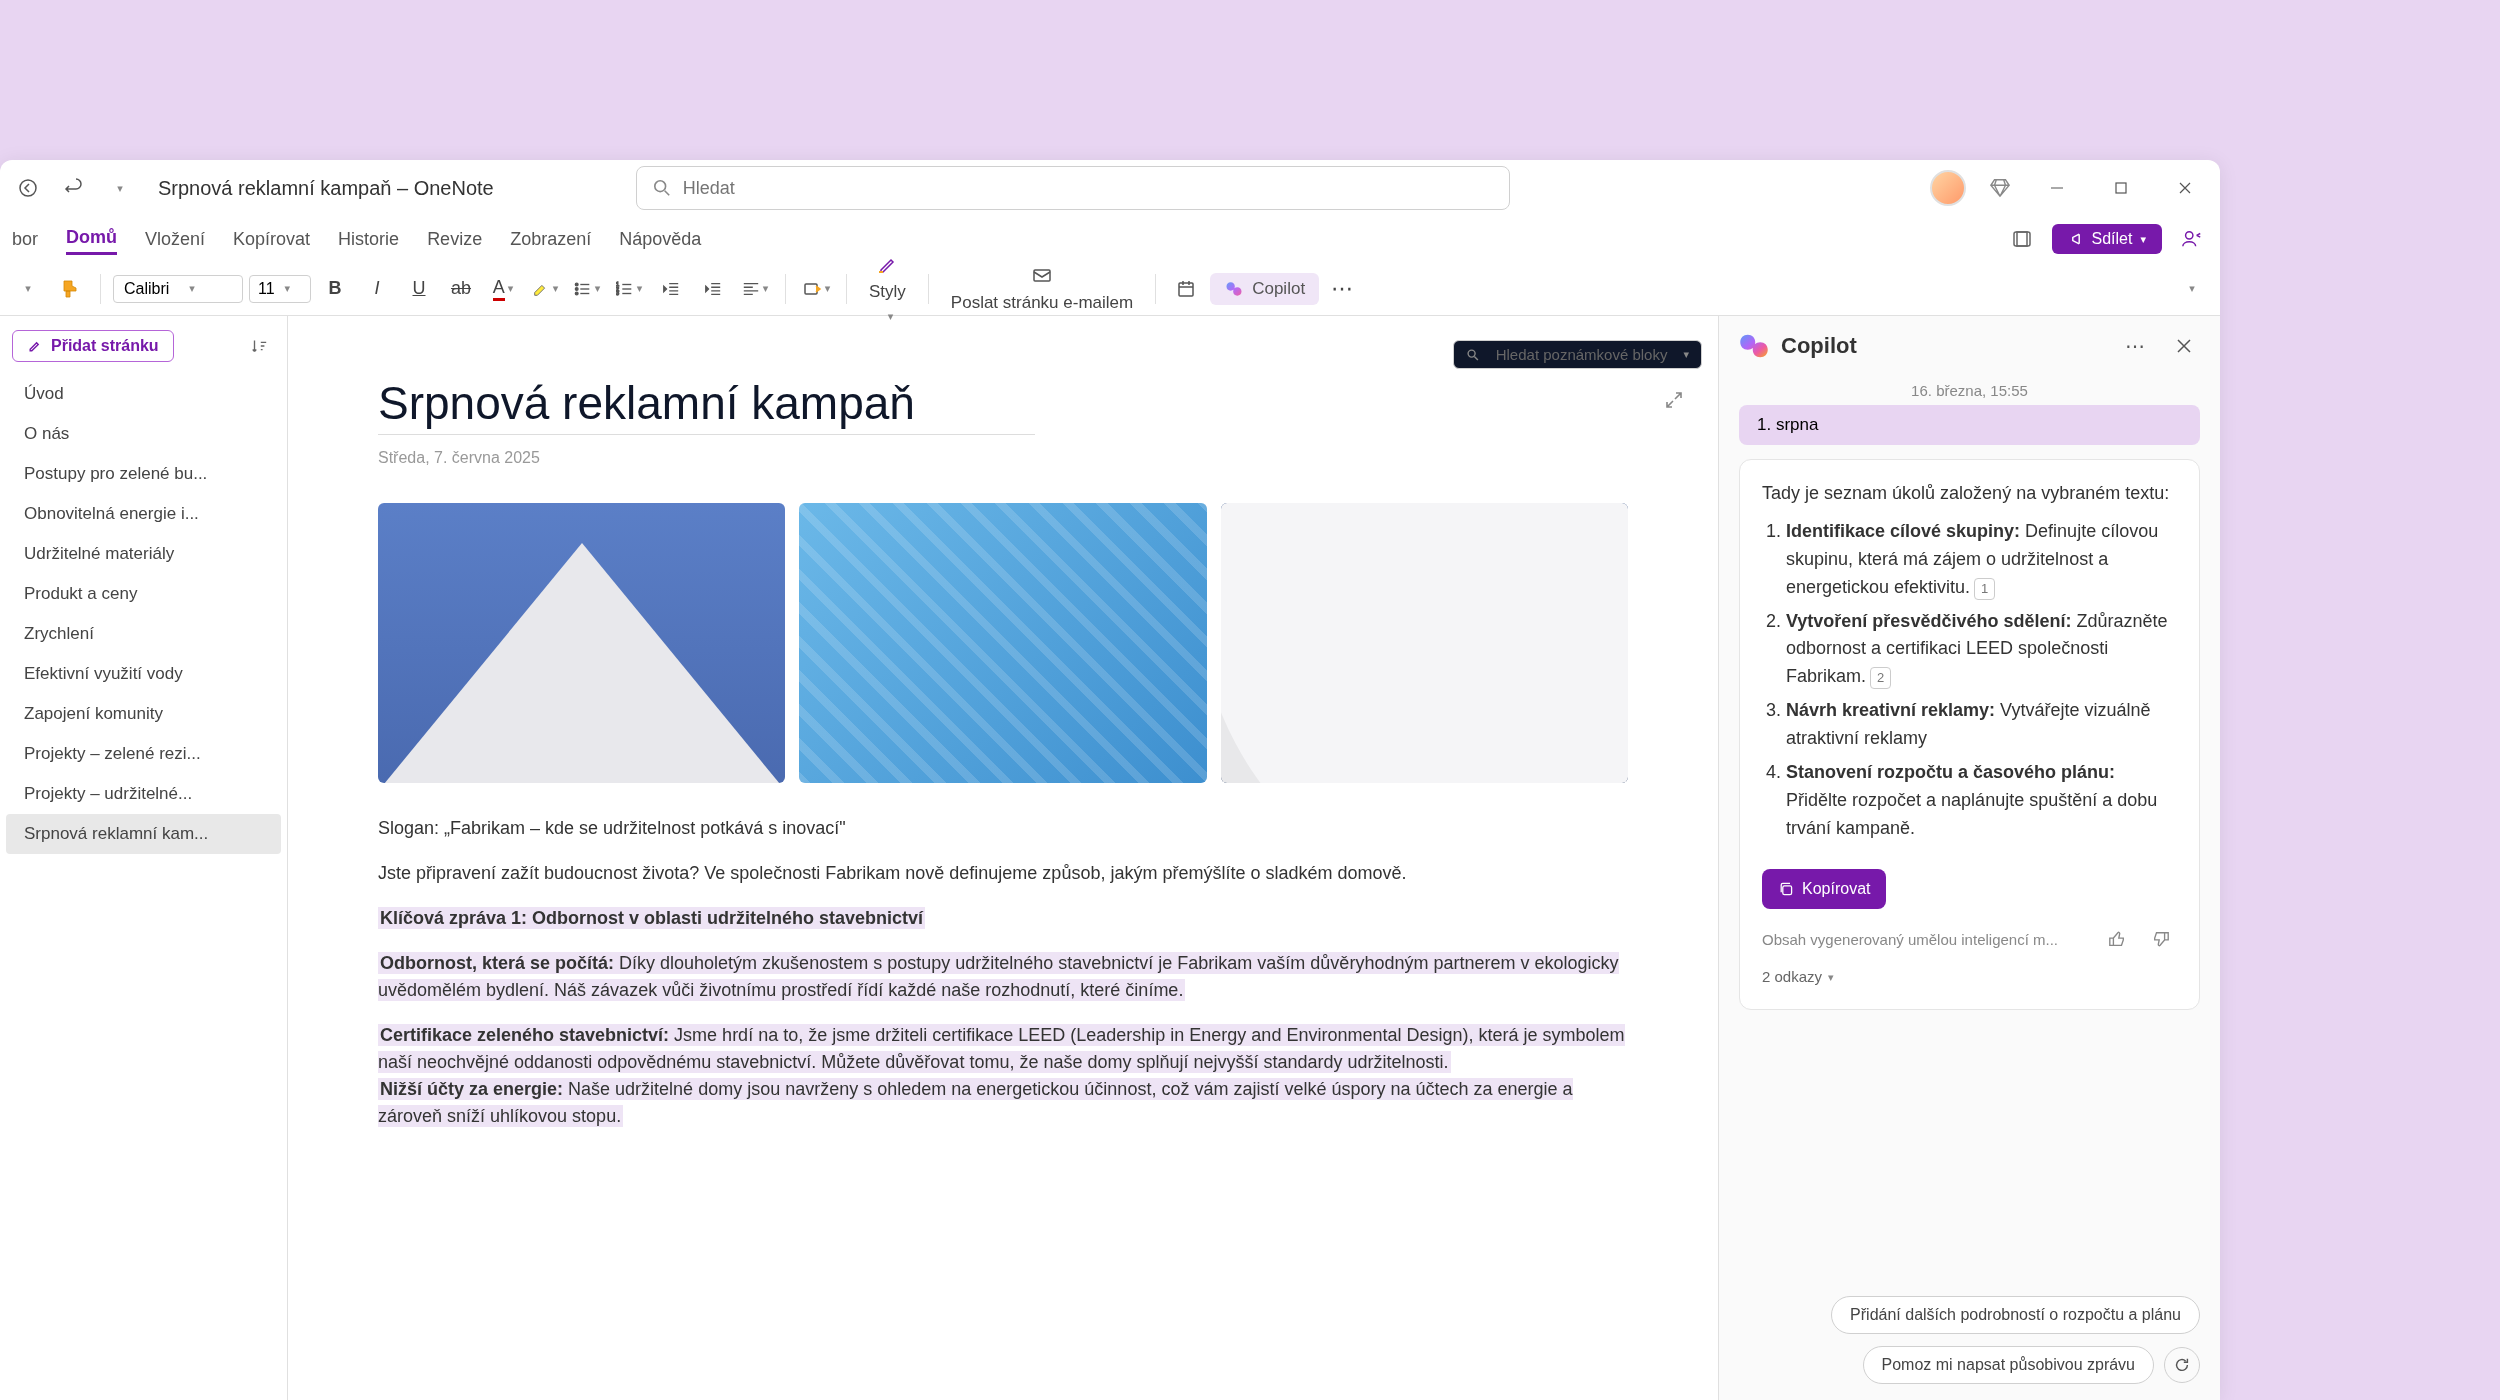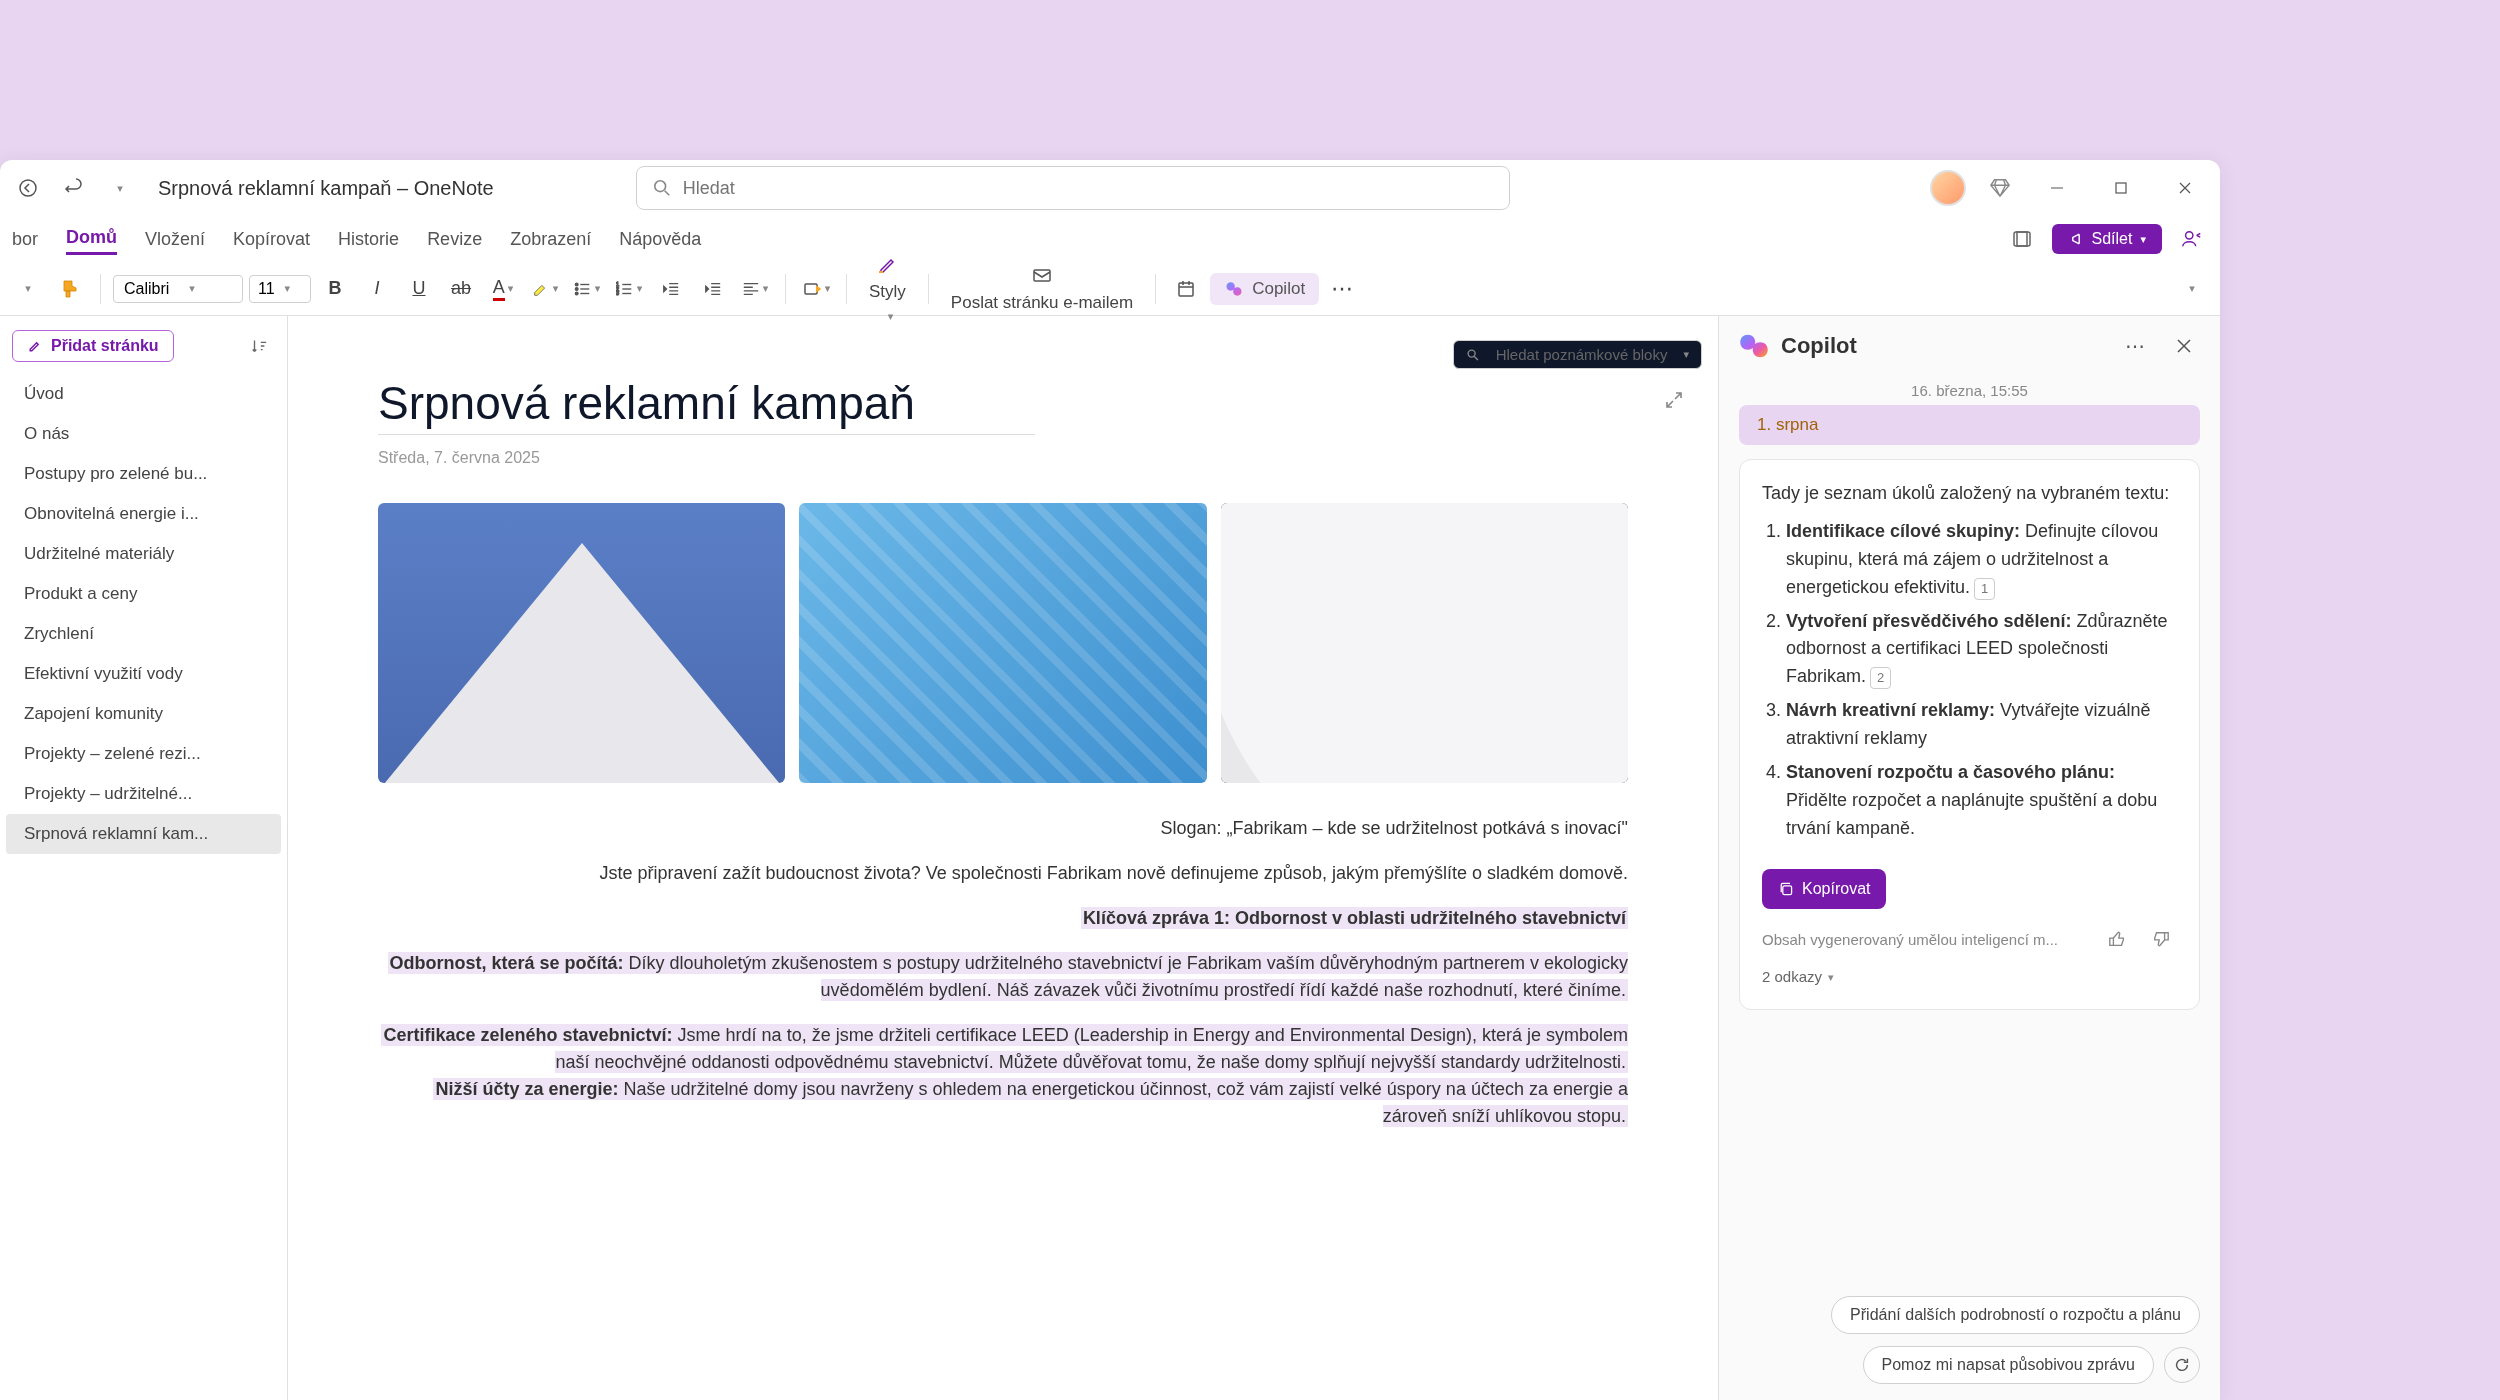--- a/index.html
+++ b/index.html
@@ -42,30 +42,30 @@
 .page-date { font-size: 16px; color: #999; margin-top: 14px; }
 .images-row { display: flex; gap: 14px; margin-top: 36px; }
 .arch-img { width: 430px; height: 280px; border-radius: 6px; position: relative; overflow: hidden; }
 .arch-img.a1 { background: linear-gradient(180deg,#5b7fc7 0%,#4a6ab0 100%); }
 .arch-img.a1::before { content:''; position:absolute; bottom:-40px; left:50%; transform:translateX(-50%); width:0; height:0; border-left:230px solid transparent; border-right:230px solid transparent; border-bottom:280px solid #e8e8ec; }
 .arch-img.a2 { background: linear-gradient(135deg,#6bb8e8 0%,#3d8fcf 100%); }
 .arch-img.a2::before { content:''; position:absolute; inset:0; background: repeating-linear-gradient(45deg,rgba(255,255,255,0.15) 0 8px,transparent 8px 24px); }
 .arch-img.a3 { background: linear-gradient(180deg,#1a3d7a 0%,#0d2655 100%); }
 .arch-img.a3::before { content:''; position:absolute; bottom:-150px; right:-150px; width:600px; height:600px; border-radius:50%; background:#f5f5f7; box-shadow: inset 40px -40px 0 -20px rgba(0,0,0,0.05); }
 .editor-text { margin-top: 32px; font-size: 18px; line-height: 1.5; color: #333; }
-.editor-text p { margin-bottom: 18px; text-align: right; }
+.editor-text p { margin-bottom: 18px; }
 .hl { background: #eee4f5; padding: 1px 2px; }
 .copilot-panel { width: 502px; border-left: 1px solid #e0e0e0; display: flex; flex-direction: column; background: #fafafa; }
 .copilot-header { display: flex; align-items: center; padding: 14px 20px; gap: 12px; }
 .copilot-logo { width: 30px; height: 30px; }
 .copilot-title { font-size: 22px; font-weight: 600; color: #333; }
 .copilot-header-right { margin-left: auto; display: flex; gap: 16px; color: #666; }
 .copilot-body { flex: 1; overflow-y: auto; padding: 0 20px; }
 .copilot-date { text-align: center; font-size: 15px; color: #888; margin: 6px 0; }
-.copilot-chip { background: #e8d5f2; padding: 10px 18px; border-radius: 8px; font-size: 17px; color: #a16207; margin-bottom: 14px; }
+.copilot-chip { background: #e8d5f2; padding: 10px 18px; border-radius: 8px; font-size: 17px; color: #000000; margin-bottom: 14px; }
 .copilot-response { background: #fff; border: 1px solid #e5e5e5; border-radius: 12px; padding: 20px 22px; font-size: 18px; line-height: 1.55; color: #333; }
 .copilot-response ol { margin: 10px 0 18px 24px; }
 .copilot-response li { margin-bottom: 6px; }
 .ref-badge { display: inline-block; border: 1px solid #ccc; border-radius: 4px; padding: 0 6px; font-size: 13px; color: #777; margin-left: 4px; }
 .copy-btn { background: #7719aa; color: #fff; padding: 8px 16px; border-radius: 8px; display: inline-flex; align-items: center; gap: 8px; font-size: 16px; margin-top: 8px; }
 .copilot-footer-meta { display: flex; align-items: center; gap: 12px; font-size: 15px; color: #888; margin-top: 14px; }
 .refs-toggle { display: flex; align-items: center; gap: 6px; font-size: 15px; color: #666; margin-top: 10px; }
 .copilot-suggestions { padding: 16px 20px; display: flex; flex-direction: column; gap: 12px; }
 .suggestion-row { display: flex; gap: 10px; align-items: center; justify-content: flex-end; }
 .suggestion-chip { border: 1px solid #d0d0d0; background: #fff; border-radius: 20px; padding: 9px 18px; font-size: 16px; color: #444; }

